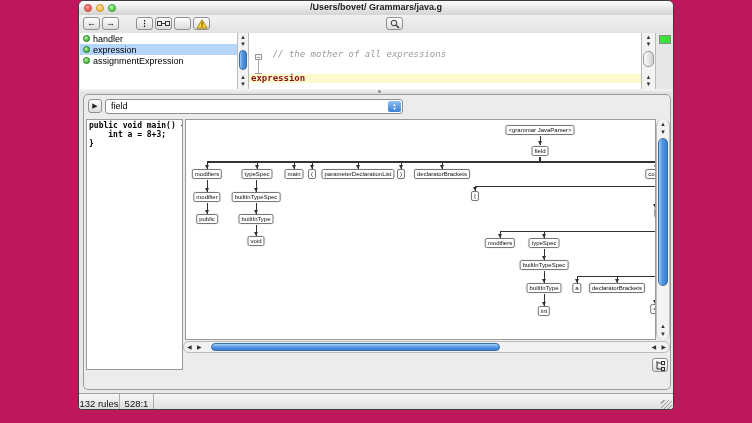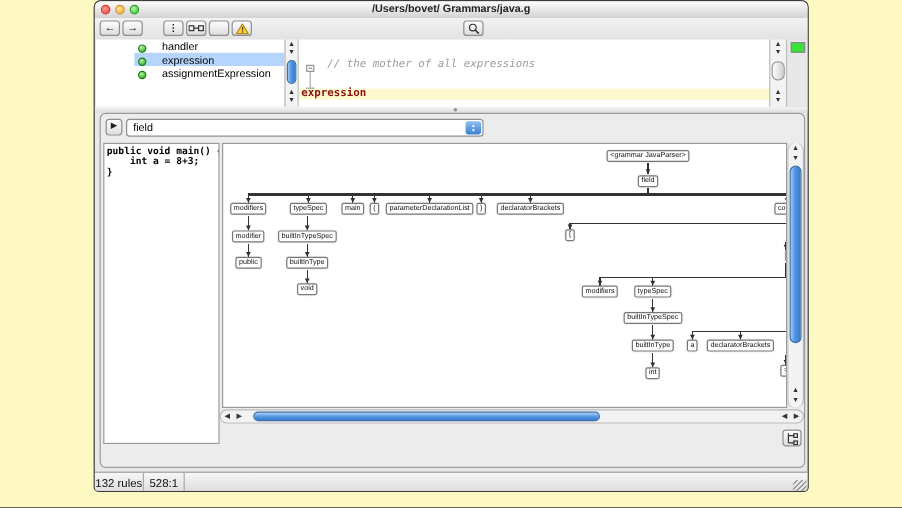--- a/index.html
+++ b/index.html
@@ -1,17 +1,17 @@
 <!DOCTYPE html>
 <html><head>
 <meta charset="utf-8">
 <style>
   html,body{margin:0;padding:0;background:#000;width:752px;height:423px;overflow:hidden;
     font-family:"Liberation Sans",sans-serif;-webkit-font-smoothing:antialiased;}
-  #desktop{position:relative;width:752px;height:423px;background:#fef9c3;}
+  #desktop{position:relative;width:752px;height:423px;background:#be185d;}
   #window{position:absolute;left:78px;top:0;width:596px;height:410px;background:#e8e8e8;
     border:1px solid #3c3c3c;border-radius:6px 6px 4px 4px;box-sizing:border-box;overflow:hidden;}
   
   .titlebar{position:absolute;left:0;top:0;width:100%;height:14px;
     background:linear-gradient(#fdfdfd,#d3d3d3);border-bottom:1px solid #9a9a9a;}
   .lights{position:absolute;left:5px;top:3px;display:flex;gap:4px;}
   .light{width:8px;height:8px;border-radius:50%;box-sizing:border-box;}
   .light.red{background:radial-gradient(circle at 35% 30%,#ff9d97,#f2473e);border:1px solid #ce3a32;}
   .light.yellow{background:radial-gradient(circle at 35% 30%,#ffe3a0,#f7b028);border:1px solid #cf9325;}
   .light.green{background:radial-gradient(circle at 35% 30%,#b6f5a6,#38c434);border:1px solid #2c9e2c;}
@@ -19,21 +19,21 @@
   
   .toolbar{position:absolute;left:0;top:14px;width:100%;height:18px;background:linear-gradient(#f2f2f2,#e2e2e2);}
   .tbtn{position:absolute;top:2px;width:17px;height:13px;border:1px solid #8f8f8f;border-radius:3px;
     background:linear-gradient(#ffffff,#dcdcdc);box-sizing:border-box;display:flex;align-items:center;justify-content:center;
     font-size:9px;font-weight:bold;color:#111;padding:0;line-height:1;}
   .tbtn svg{display:block;}
   
   .upper{position:absolute;left:0;top:32px;width:100%;height:56px;background:#e8e8e8;border-bottom:1px solid #a8a8a8;}
   .rules{position:absolute;left:1px;top:0;width:157px;height:56px;background:#fff;border-right:1px solid #bdbdbd;
     overflow:hidden;font-size:9px;}
-  .rule-row{height:11px;display:flex;align-items:flex-end;padding-left:3px;gap:13px;white-space:nowrap;margin-left:32px;}
+  .rule-row{height:11px;display:flex;align-items:center;padding-left:3px;gap:3px;white-space:nowrap;}
   .rule-row.sel{background:#b5d5fd;}
   .rball{width:7px;height:7px;border-radius:50%;flex:0 0 auto;
     background:radial-gradient(circle at 35% 30%,#b9f69a,#23a423);border:1px solid #157a15;box-sizing:border-box;}
   .sbv{position:absolute;background:#f3f3f3;border-left:1px solid #bbb;border-right:1px solid #bbb;box-sizing:border-box;}
   .sb-arrow{position:absolute;left:0;width:100%;text-align:center;font-size:6px;line-height:7px;color:#333;}
   .thumb-aqua{position:absolute;left:1px;right:1px;border-radius:5px;
     background:linear-gradient(90deg,#9cc8f7,#4f93e0 45%,#3a7fd0);border:1px solid #3a6ea8;box-sizing:border-box;}
   .thumb-white{position:absolute;left:1px;right:1px;border-radius:5px;
     background:linear-gradient(90deg,#fdfdfd,#cfcfcf);border:1px solid #9a9a9a;box-sizing:border-box;}
   .editor{position:absolute;left:170px;top:0;width:392px;height:56px;background:#fff;overflow:hidden;

